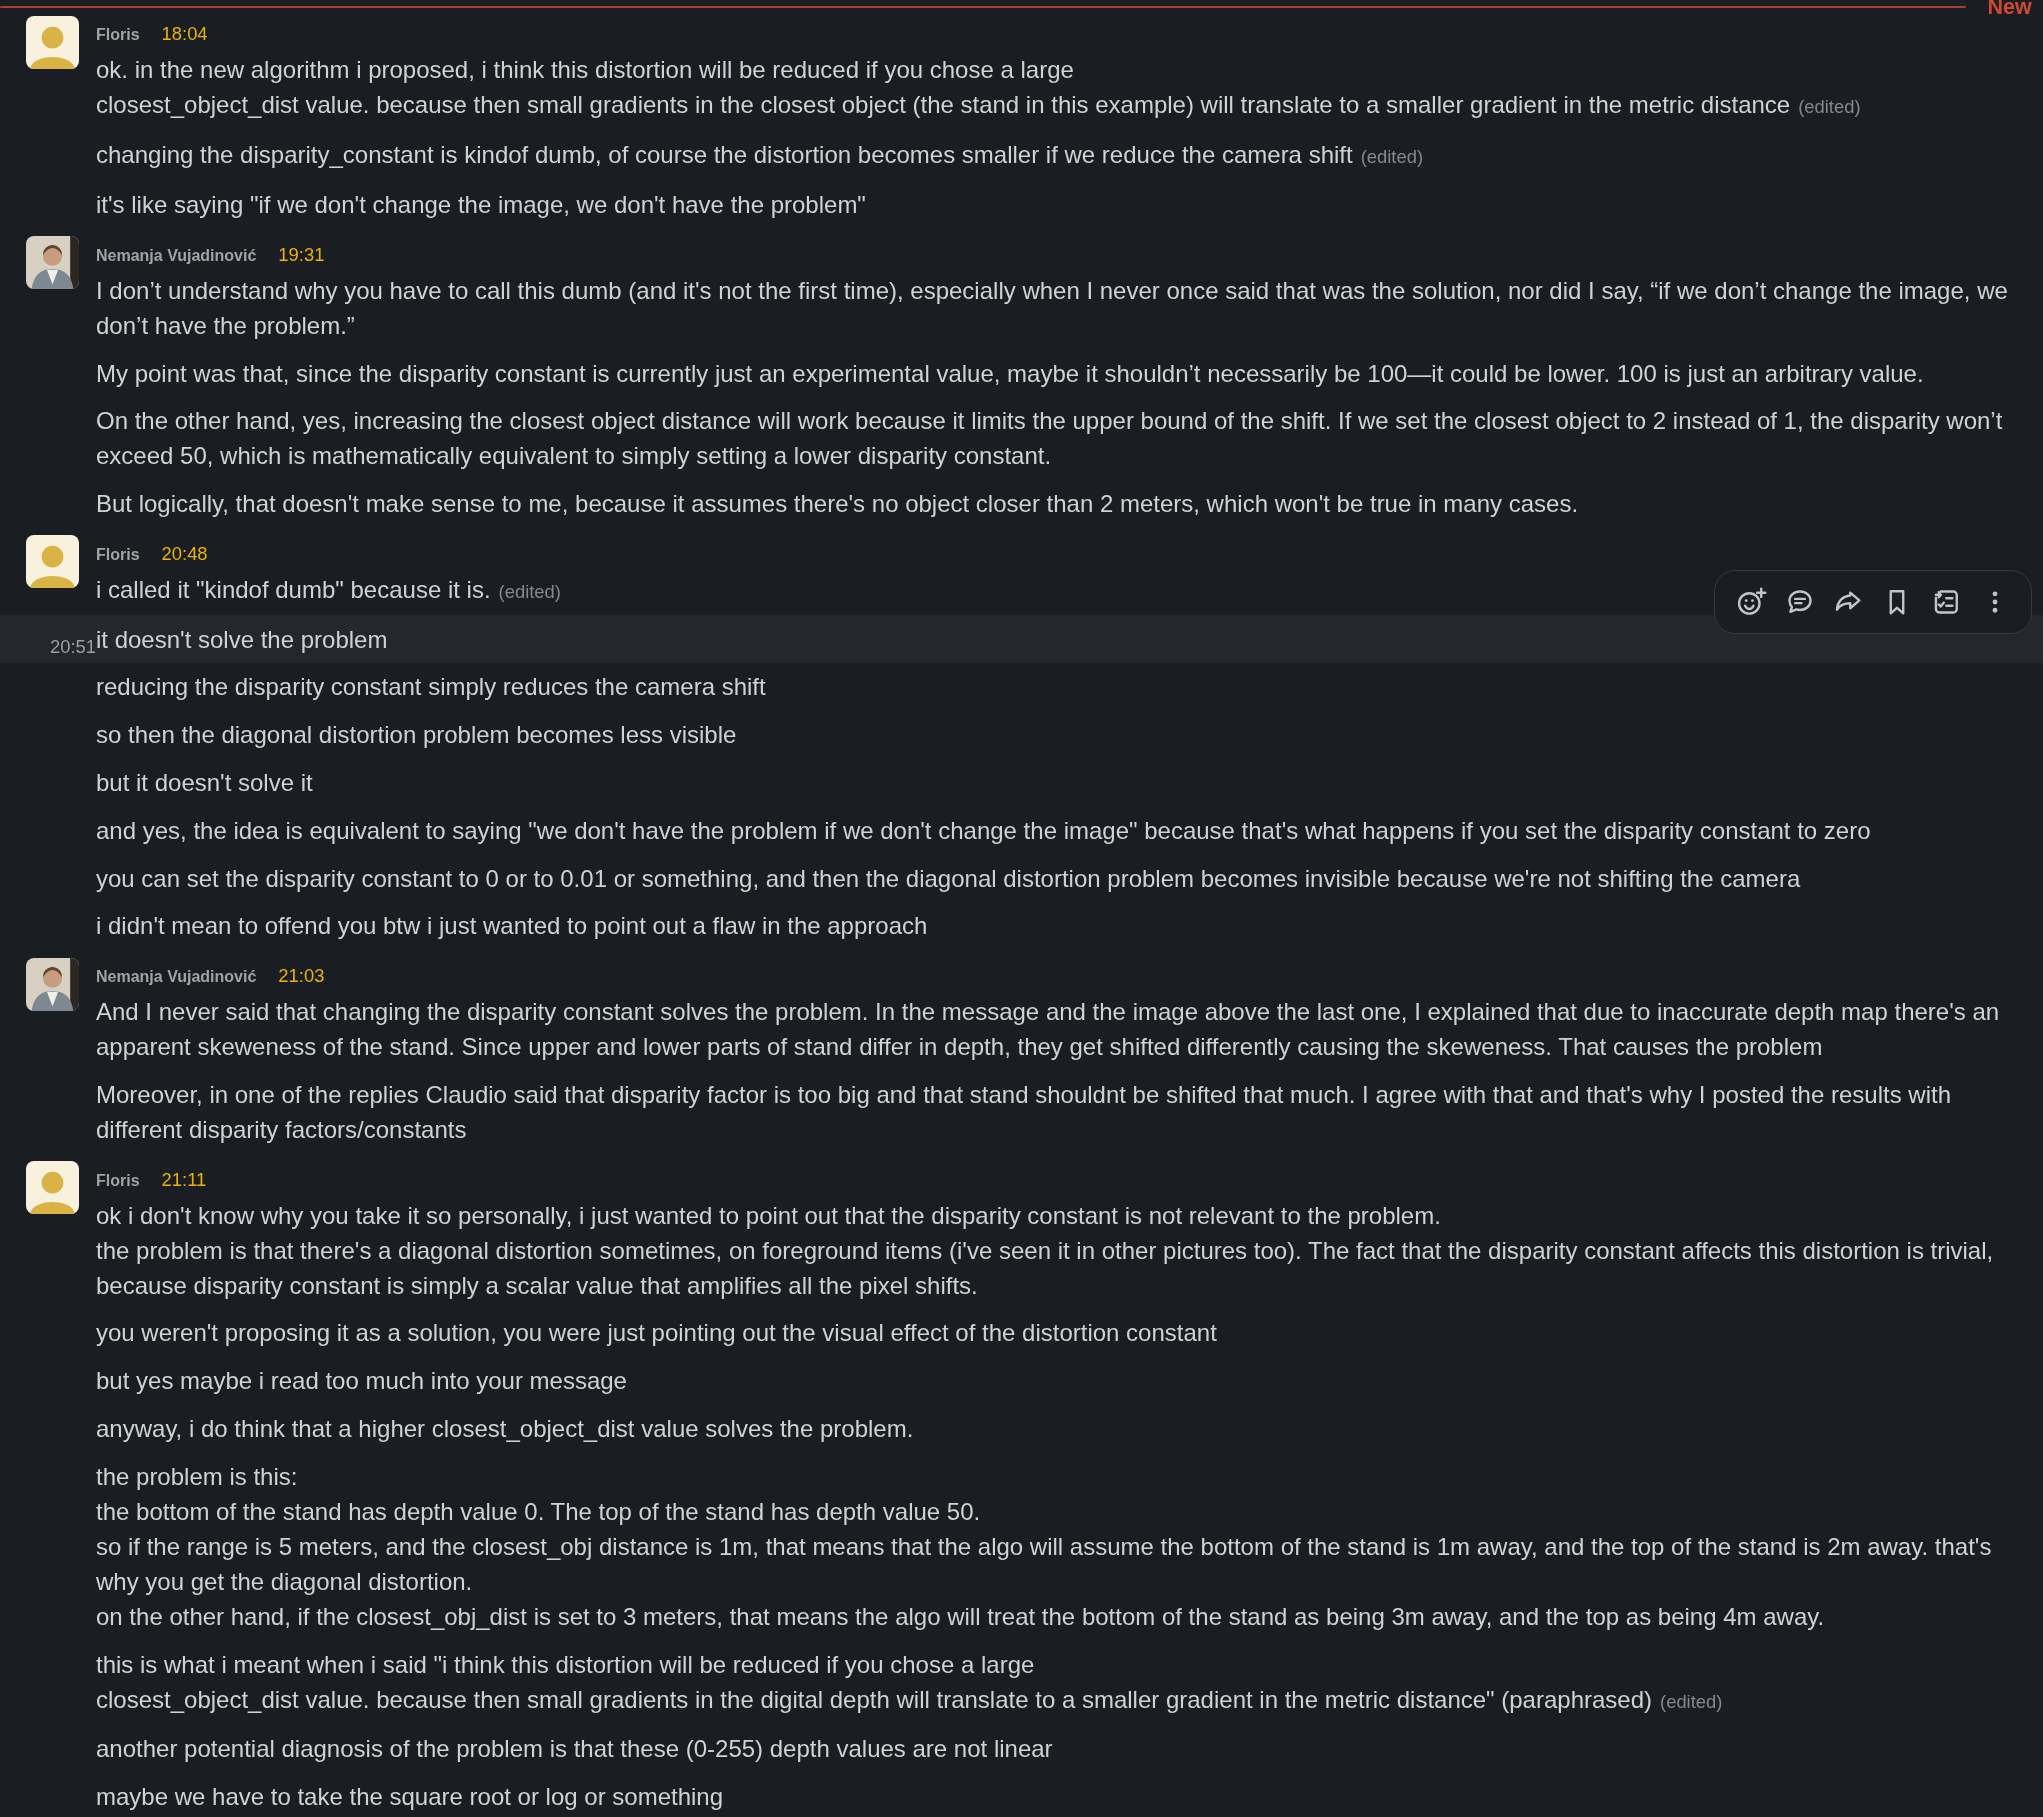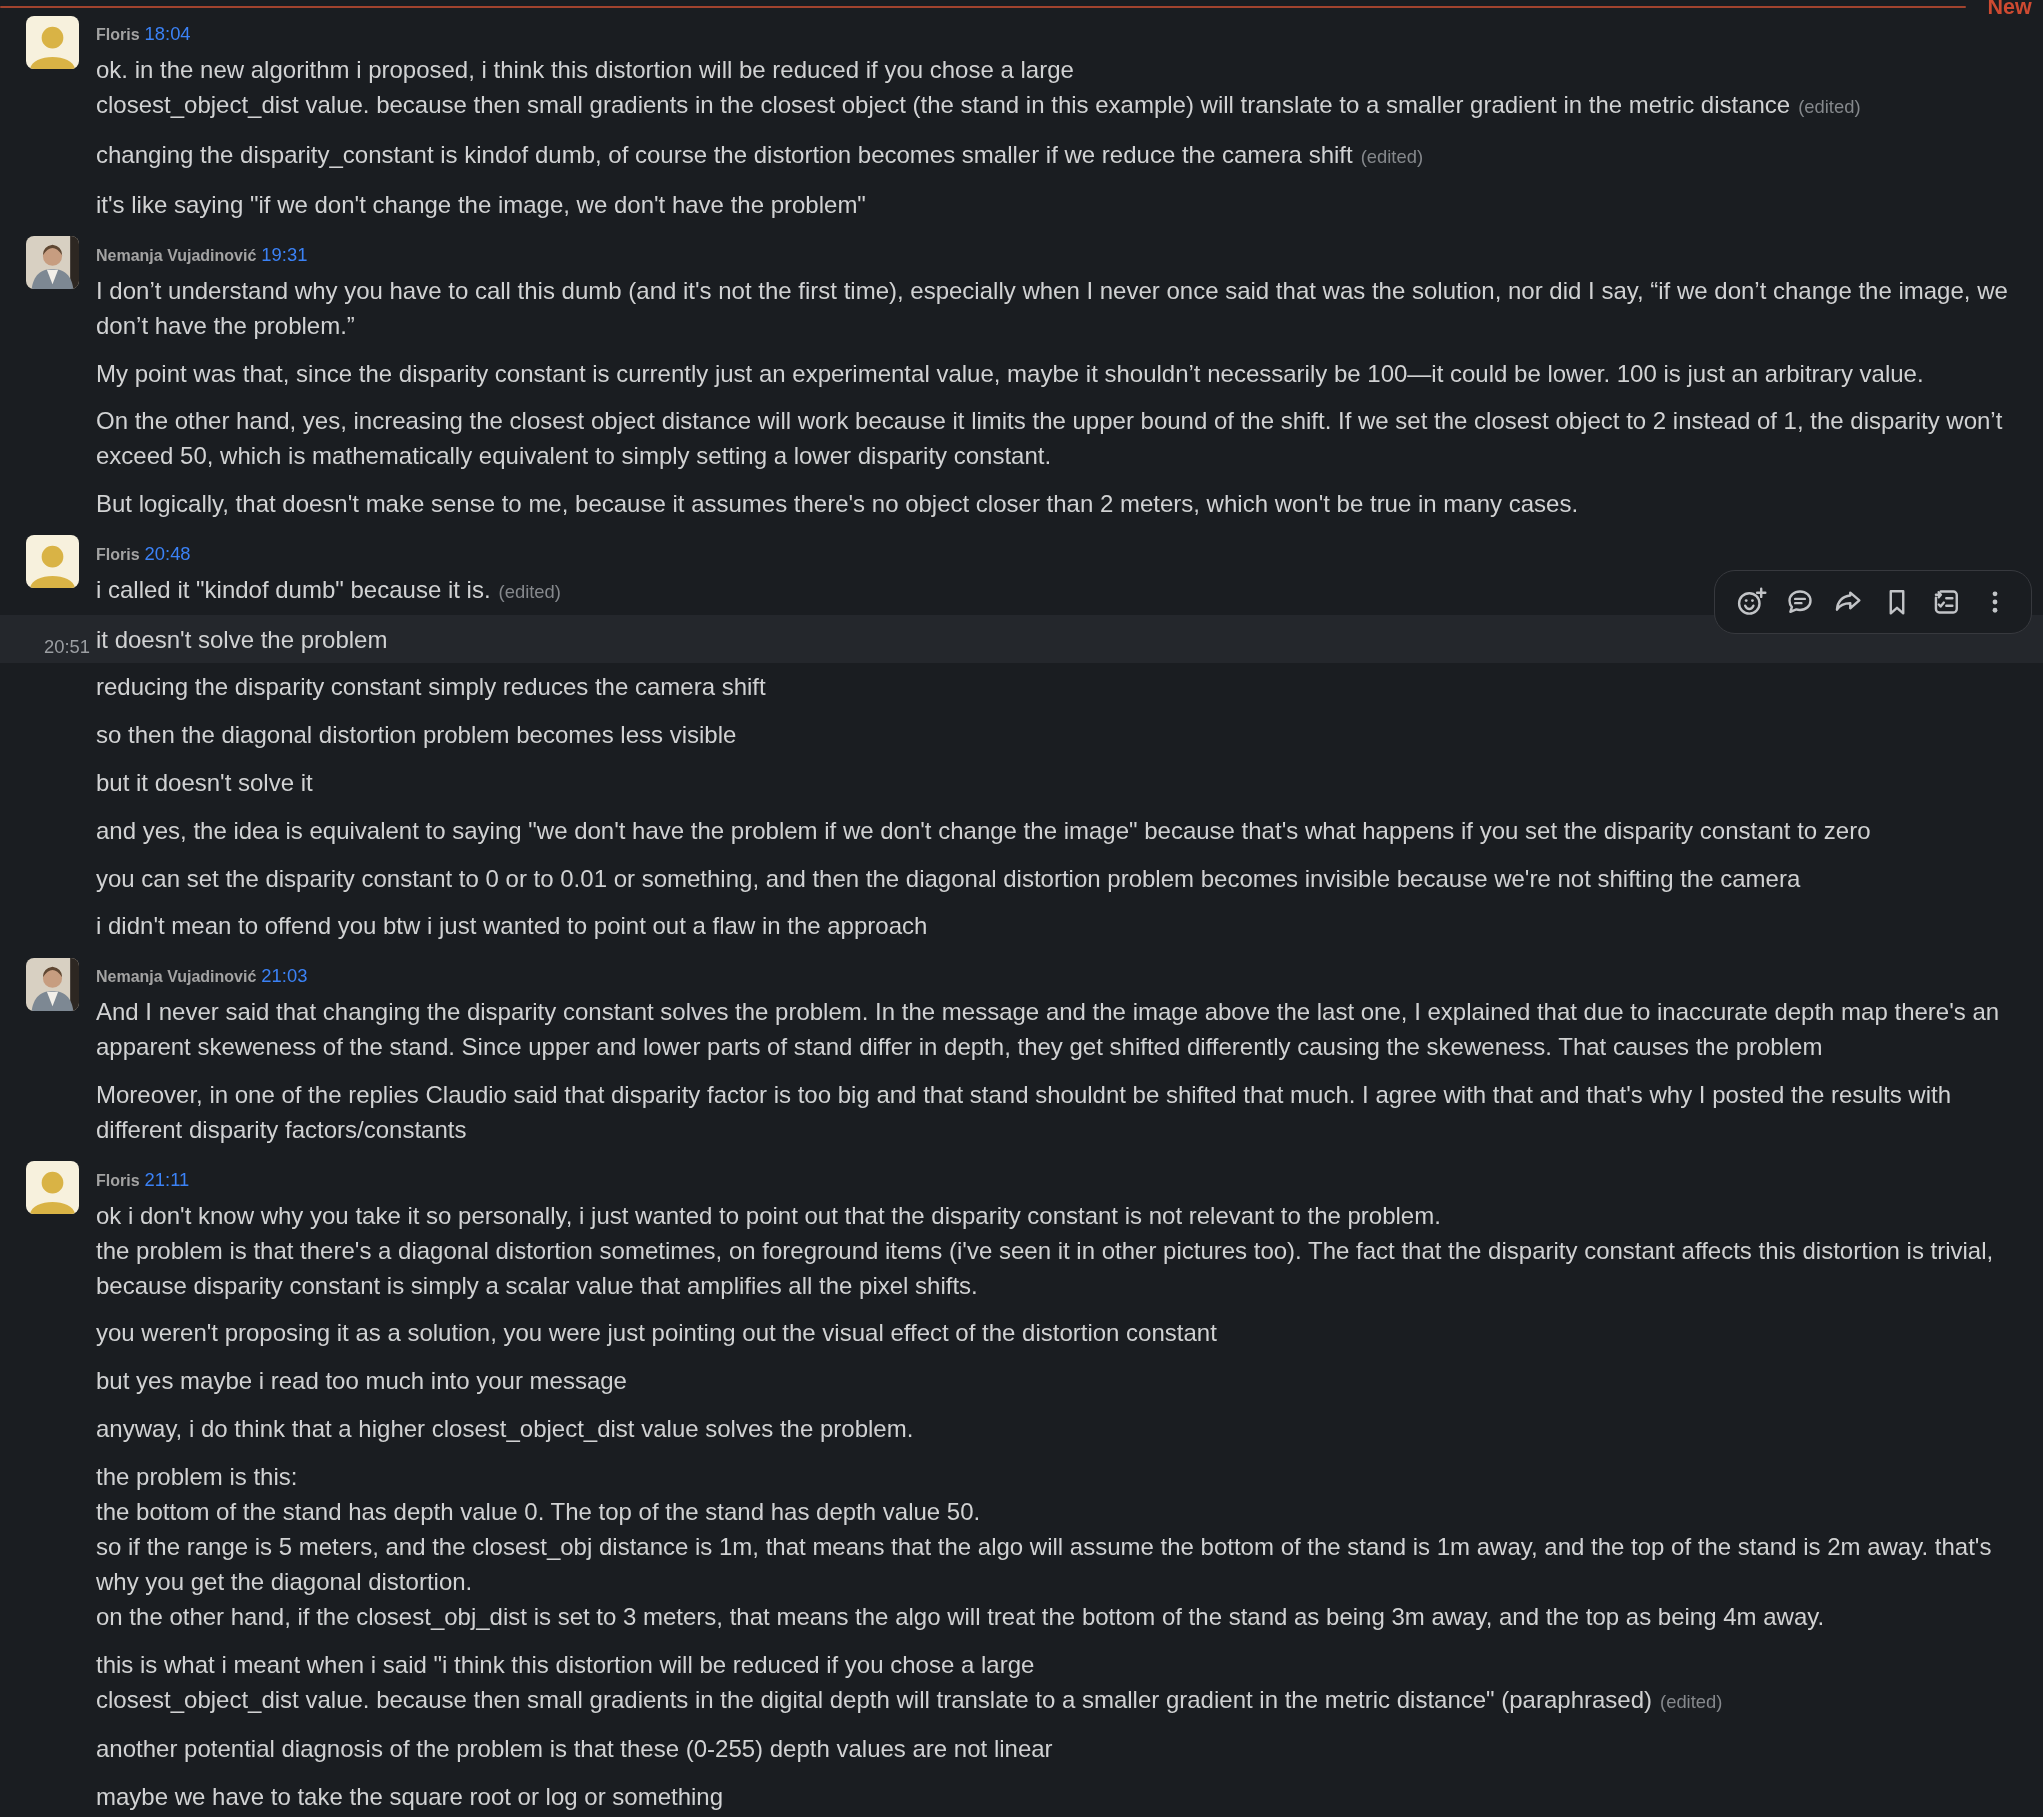--- a/index.html
+++ b/index.html
@@ -12,24 +12,24 @@
   
   .divider{position:absolute;top:0;left:0;right:0;height:24px;z-index:3;}
   .divider .line{position:absolute;top:5.6px;left:0;right:77px;height:2.4px;background:#a1432e;border-radius:1.6px;}
   .divider .label{position:absolute;top:-4.8px;right:11.2px;font-size:21.5px;font-weight:bold;color:#cd4a31;}
 
   
   .row{position:relative;padding:6.4px 24px 6.4px 96px;font-size:24px;line-height:35px;}
   .row.hovered{background:#24272c;}
   .header{white-space:nowrap;}
   .name{font-weight:bold;color:#a3a3a3;font-size:16px;cursor:pointer;}
-  .htime{color:#3b82f6;font-size:18.4px;margin-left:5px;}
+  .htime{color:#eab308;font-size:18.4px;margin-left:22px;}
   .txt{white-space:pre-wrap;}
   .edited{color:#85888c;font-size:18.4px;margin-left:8px;}
-  .gutter-time{position:absolute;left:9px;top:13.6px;width:81px;text-align:right;font-size:18.4px;color:#9b9ea2;}
+  .gutter-time{position:absolute;left:15px;top:13.6px;width:81px;text-align:right;font-size:18.4px;color:#9b9ea2;}
 
   
   .avatar{position:absolute;left:26px;top:8px;width:53px;height:53px;border-radius:8px;overflow:hidden;cursor:pointer;}
   .avatar svg{display:block;width:53px;height:53px;}
 
   
   .toolbar{
     position:absolute;top:-45px;right:11.2px;z-index:5;box-sizing:border-box;
     width:318px;height:64px;padding:0 17.6px;
     background:#1a1d21;border:1.6px solid #37393e;border-radius:21px;

